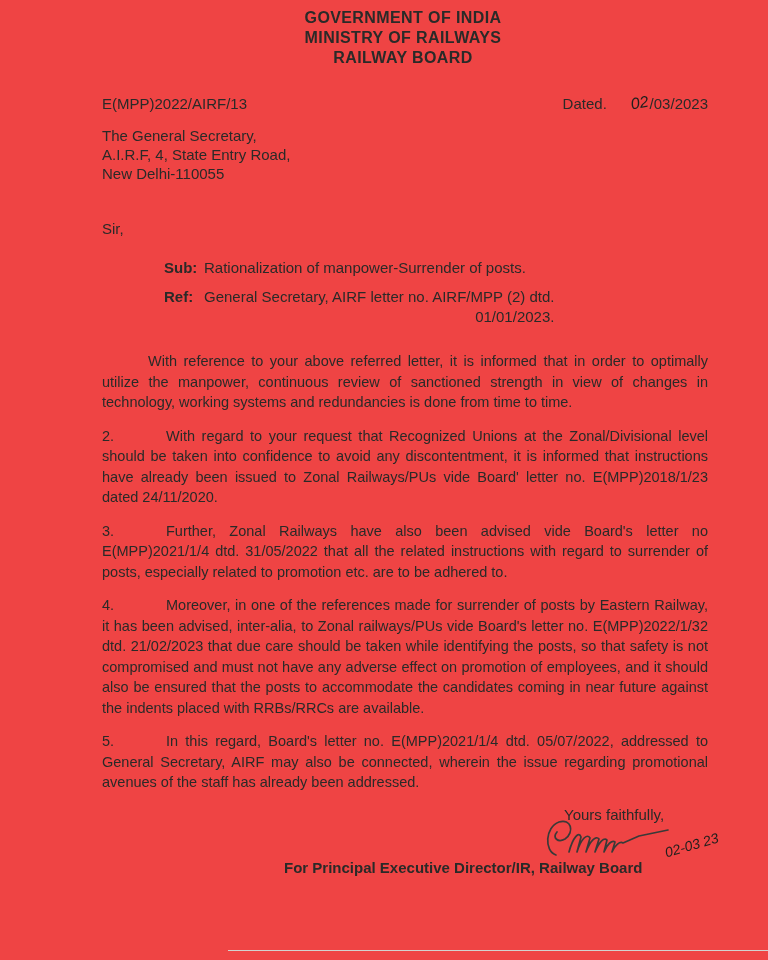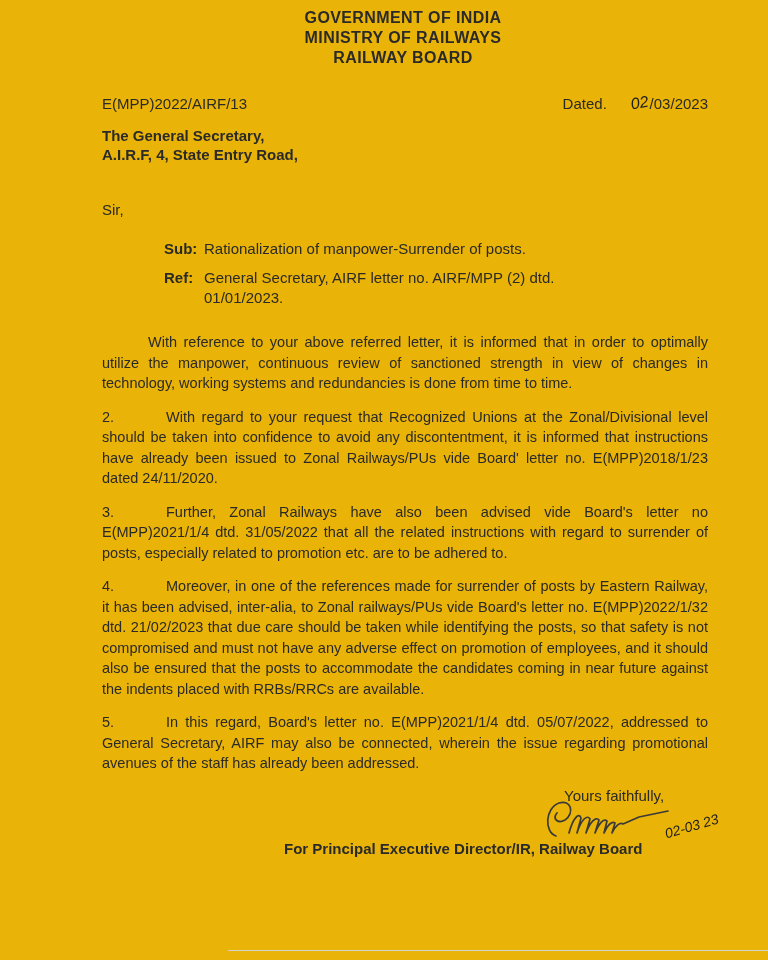--- a/index.html
+++ b/index.html
@@ -1,21 +1,21 @@
 <!DOCTYPE html>
 <html><head>
 <meta charset="utf-8">
 <style>
   * { box-sizing: border-box; }
   html, body { margin: 0; padding: 0; background: #e9e9e7; }
   .page {
     width: 768px;
     height: 960px;
     margin: 0 auto;
-    background: #eab308;
+    background: #ef4444;
     color: #2a2a28;
     font-family: "Liberation Sans", "DejaVu Sans", sans-serif;
     padding: 8px 60px 0 102px;
     position: relative;
     overflow: hidden;
   }
   .letterhead {
     text-align: center;
     font-weight: bold;
     font-size: 16px;
@@ -35,30 +35,30 @@
   .hw {
     display: inline-block;
     font-style: italic;
     font-size: 16px;
     transform: rotate(-10deg) translateY(-1px);
     color: #1f1f1d;
     margin-right: 1px;
   }
   .addressee {
     margin-top: 13px;
-    font-weight: bold;
+    font-weight: normal;
     font-size: 15px;
     line-height: 19px;
   }
   .salutation { margin-top: 37px; font-size: 15px; }
   .sub-block { margin: 21px 0 0 62px; font-size: 15px; line-height: 20px; }
   .sub-row { display: flex; }
   .sub-row + .sub-row { margin-top: 9px; }
   .sub-label { font-weight: bold; width: 40px; flex: none; }
-  .sub-text span { display: block; }
+  .sub-text span { display: block; text-align: right; }
   .body-copy {
     margin-top: 24px;
     font-size: 14.5px;
     line-height: 20.5px;
     text-align: justify;
   }
   .para { margin: 0 0 13px 0; }
   .para-num { display: inline-block; width: 64px; }
   .para-num.indent-only { width: 46px; }
   .closing { margin-top: 8px; font-size: 15px; }
@@ -105,20 +105,21 @@
     <div class="dated-group">
       <span class="dated-label">Dated.</span>
       <span class="hw">02</span>
       <span>/03/2023</span>
     </div>
   </div>
 
   <div class="addressee">
     <div>The General Secretary,</div>
     <div>A.I.R.F, 4, State Entry Road,</div>
+    <div>New Delhi-110055</div>
   </div>
 
   <div class="salutation">Sir,</div>
 
   <div class="sub-block">
     <div class="sub-row">
       <span class="sub-label">Sub:</span>
       <span class="sub-text">Rationalization of manpower-Surrender of posts.</span>
     </div>
     <div class="sub-row">

